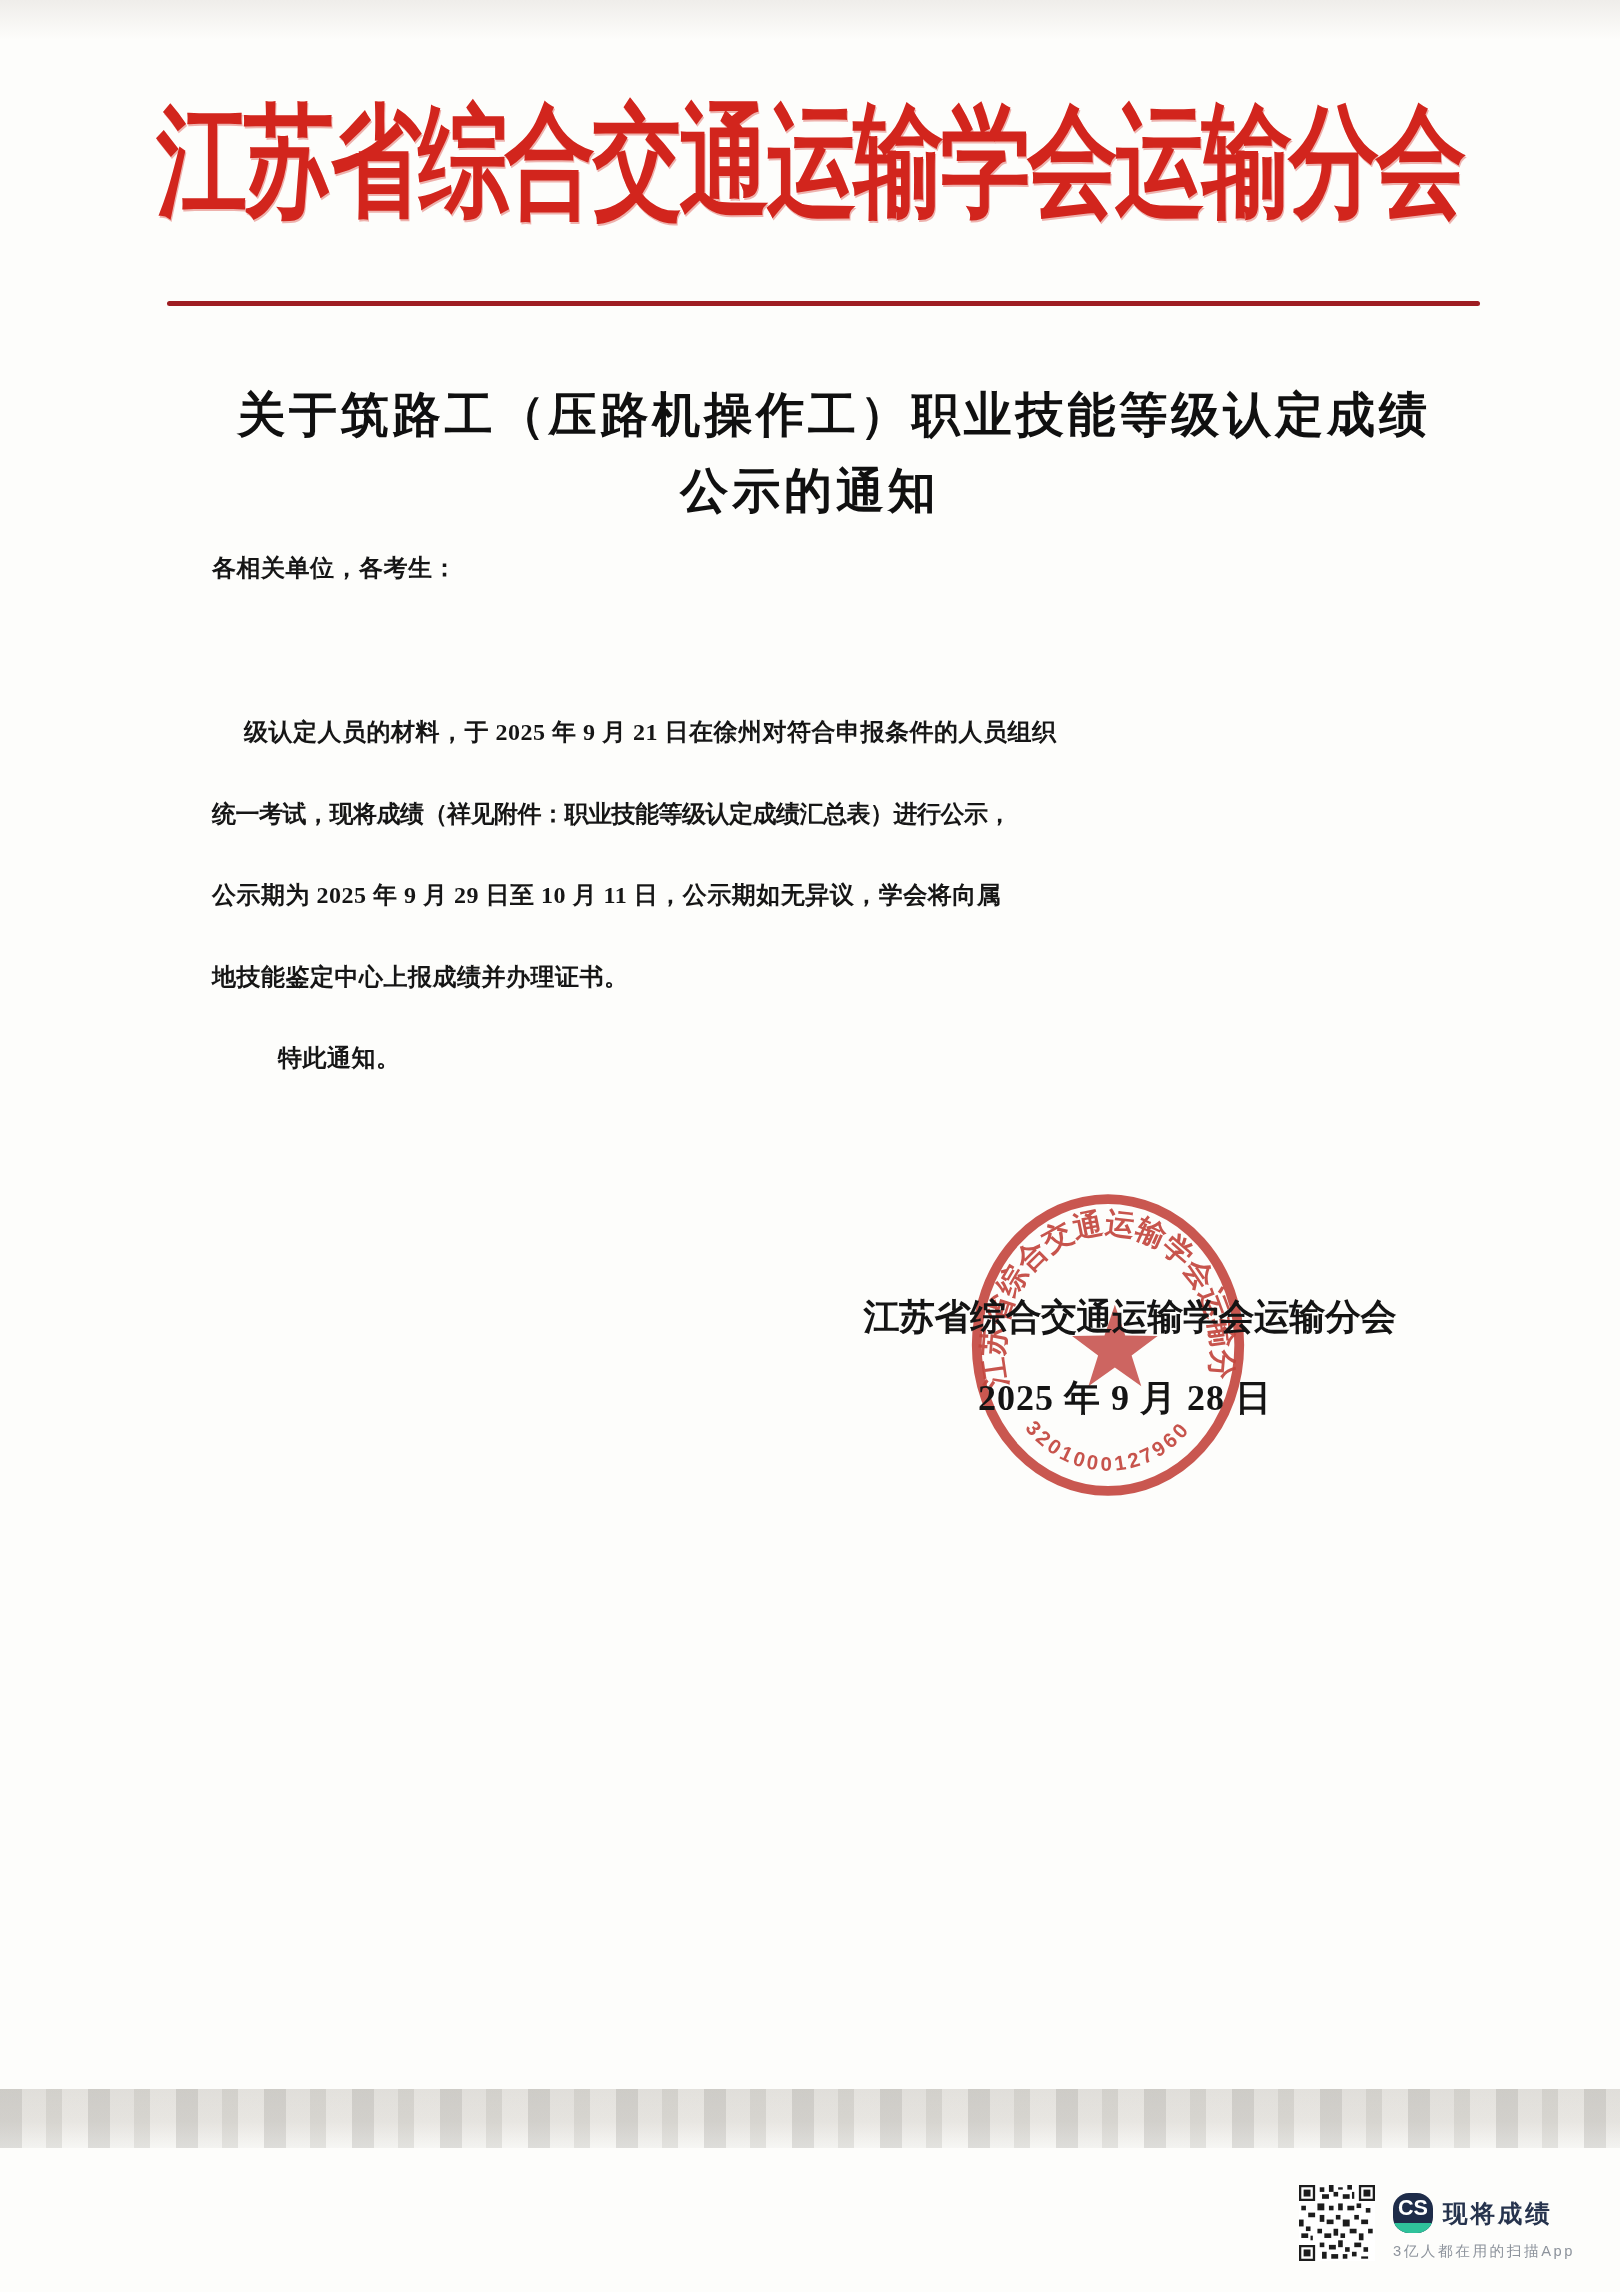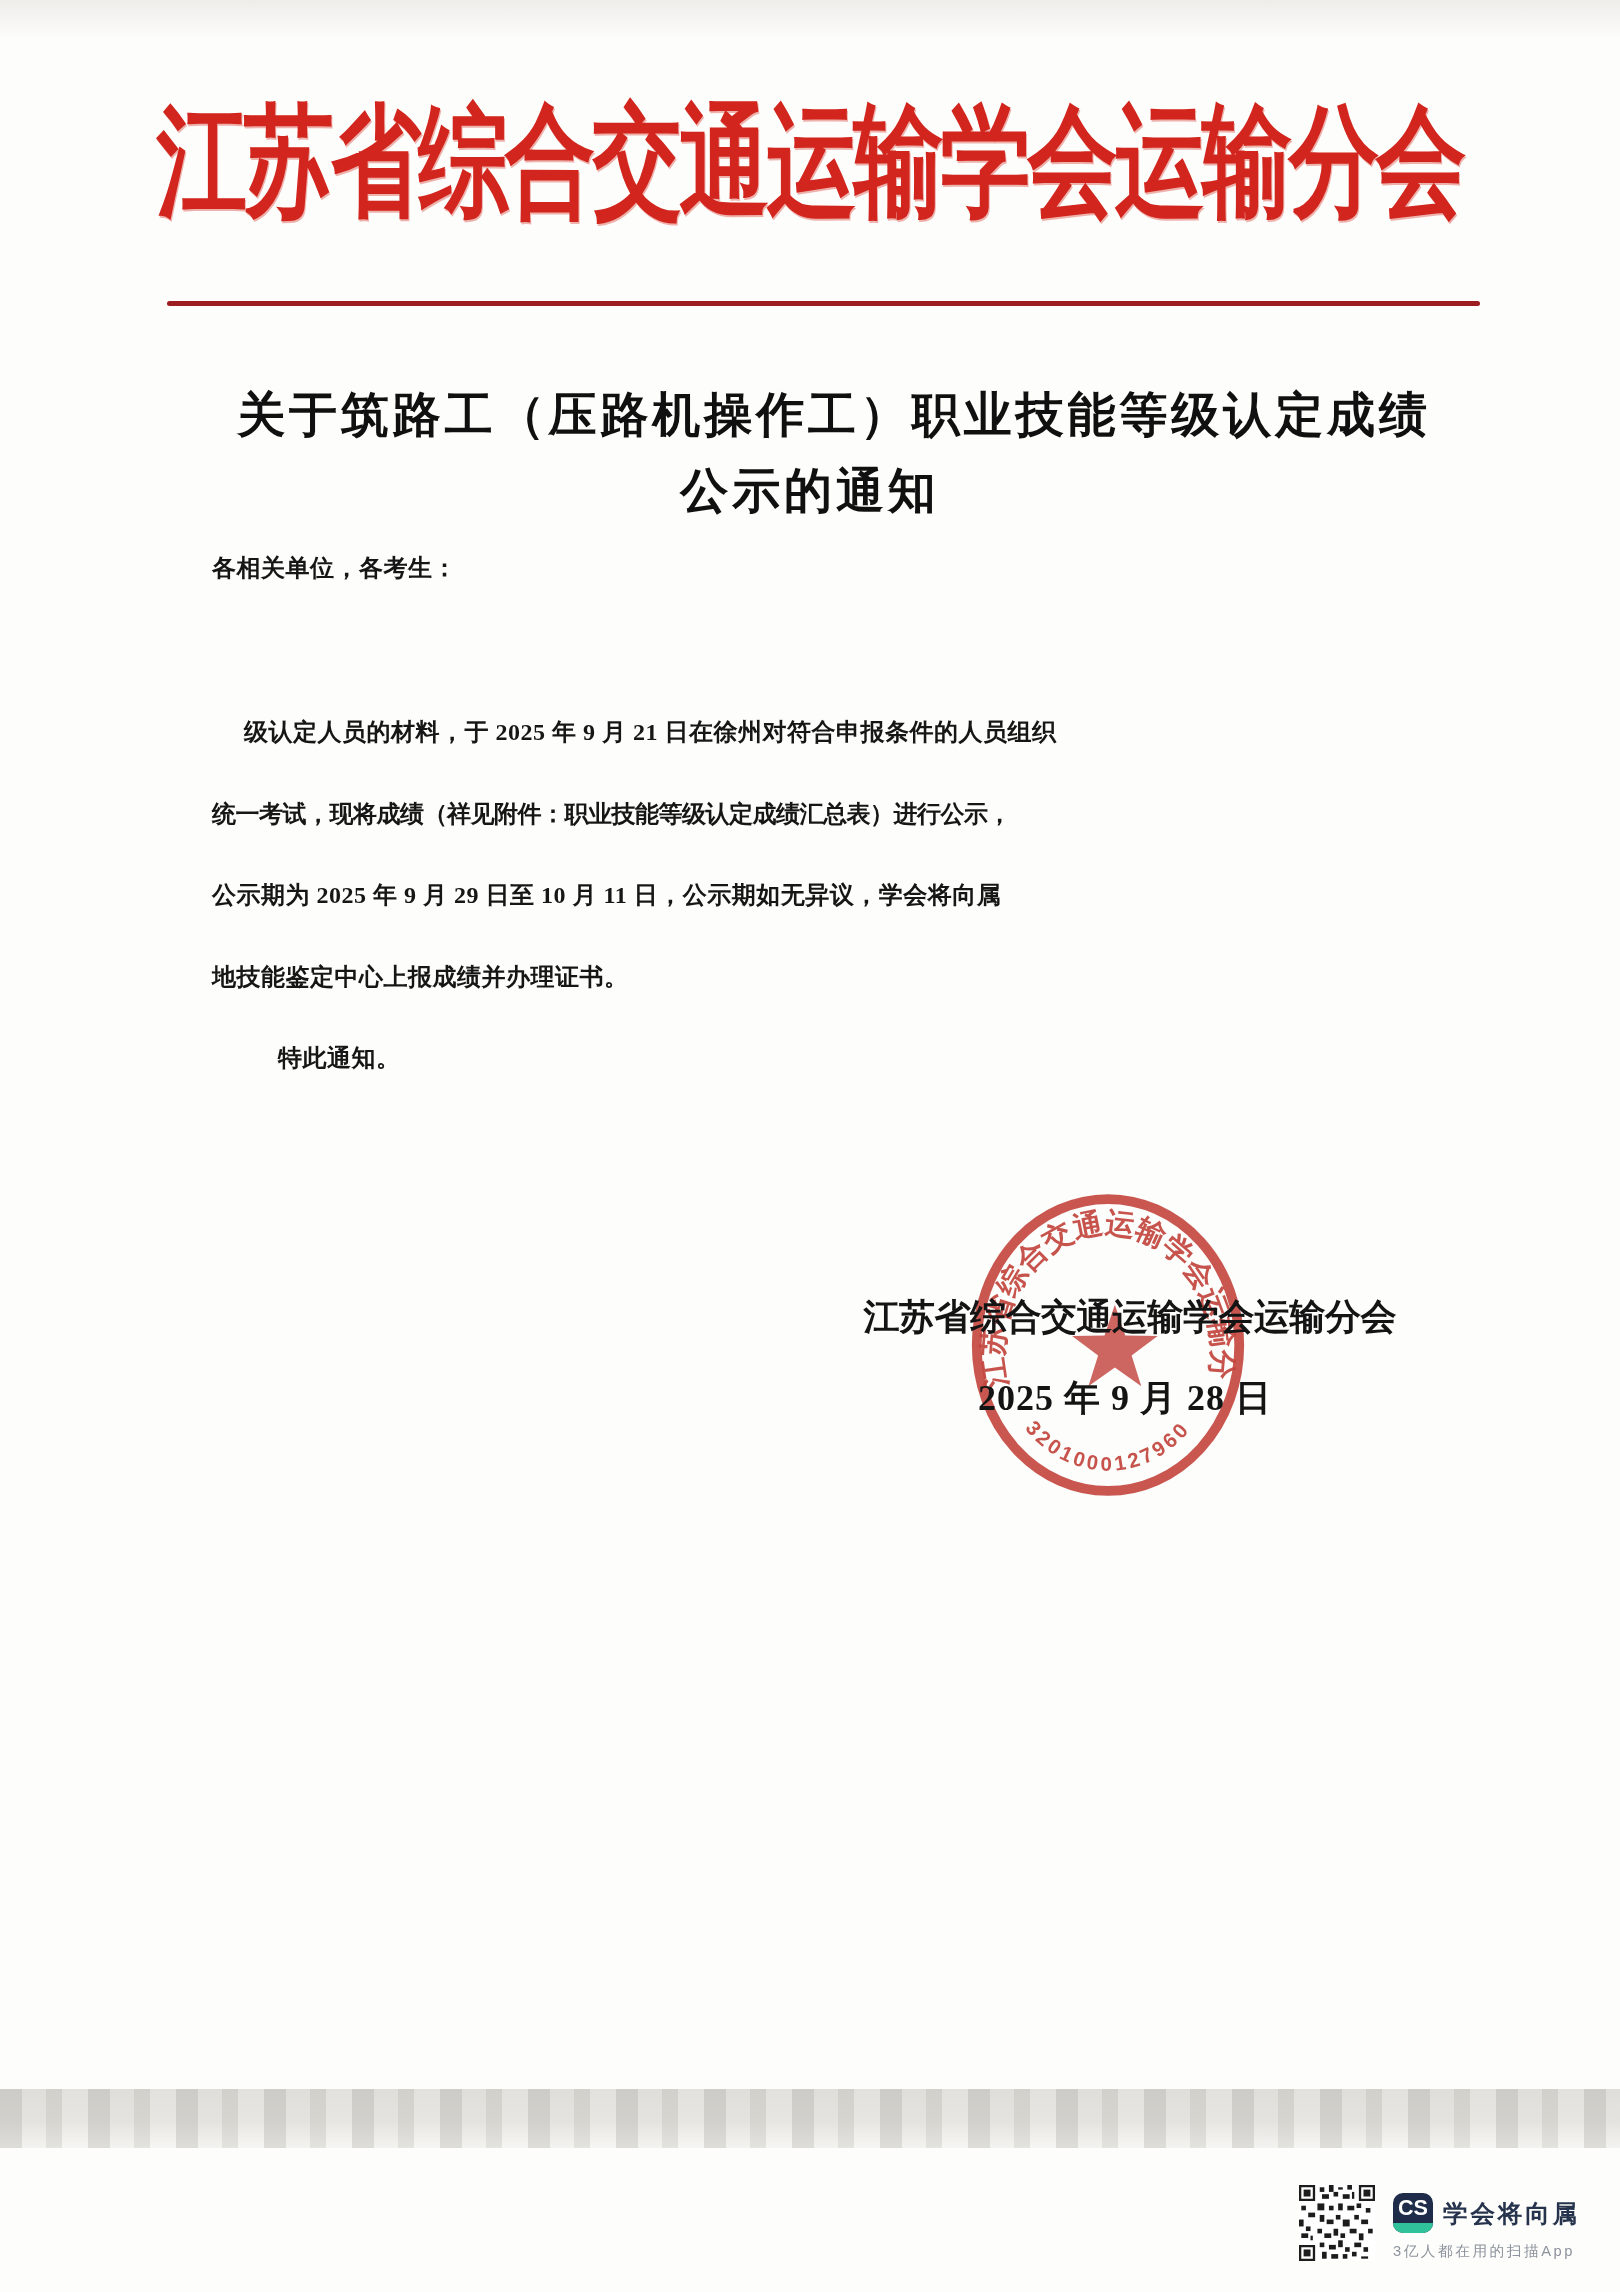--- a/index.html
+++ b/index.html
@@ -74,21 +74,21 @@
   .seal{
     left:965px;top:1190px;width:286px;height:312px;
     mix-blend-mode:multiply;opacity:.93;
   }
 
   
   .wm{font-family:"Liberation Sans","DejaVu Sans",sans-serif;}
   .qr{left:1299px;top:2184px;width:76px;height:78px;}
   .cs-logo{
     left:1393px;top:2193px;width:40px;height:40px;
-    border-radius:10px;background:#1e2c49;overflow:hidden;
+    border-radius:16px;background:#1e2c49;overflow:hidden;
     display:flex;flex-direction:column;
   }
   .cs-logo .cs-txt{
     flex:1;display:flex;align-items:center;justify-content:center;
     color:#ffffff;font-weight:700;font-size:21.6px;letter-spacing:0;
     font-family:"Liberation Sans","DejaVu Sans",sans-serif;
   }
   .cs-logo .cs-teal{height:9.8px;background:#2fc29b;}
   .wm-name{
     left:1443px;top:2197px;font-size:24.5px;font-weight:700;
@@ -193,17 +193,17 @@
       <rect x="19" y="30" width="2" height="2"></rect>
         <rect x="23" y="29" width="2" height="2"></rect>
         <rect x="27" y="31" width="3" height="1"></rect>
     </g>
   </svg>
 
   <div class="abs cs-logo wm">
     <div class="cs-txt">CS</div>
     <div class="cs-teal"></div>
   </div>
-  <div class="abs wm wm-name">学会将向属</div>
+  <div class="abs wm wm-name">现将成绩</div>
   <div class="abs wm wm-tag">3亿人都在用的扫描App</div>
 
 </div>
 
 
 </body></html>

